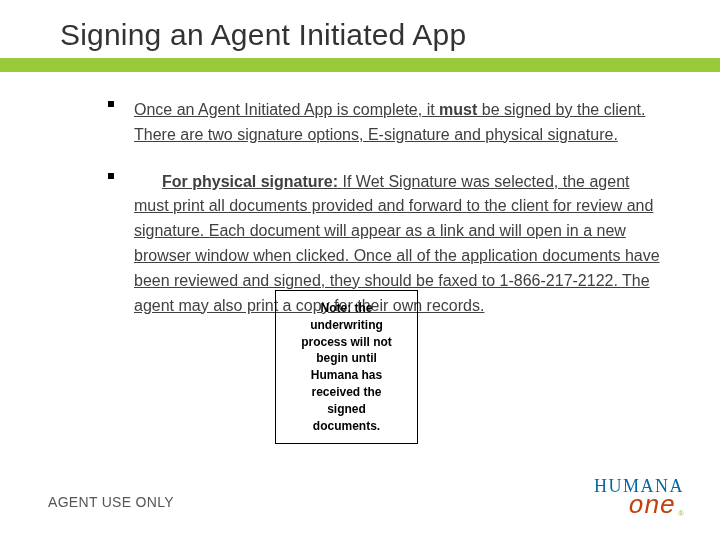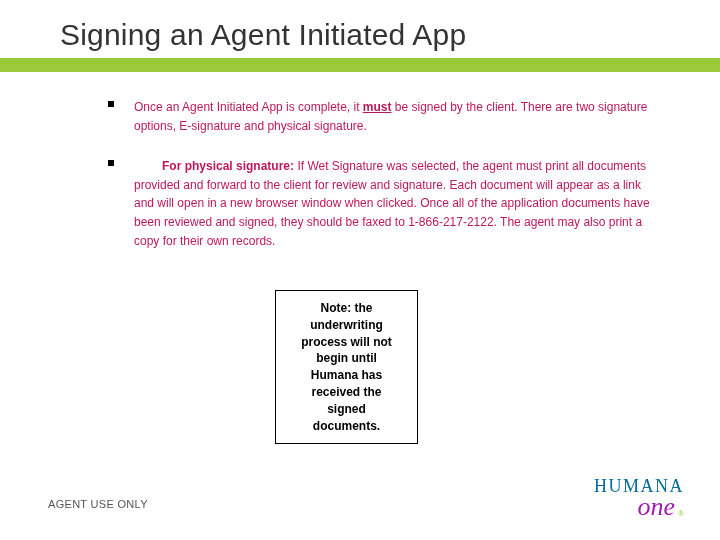--- a/index.html
+++ b/index.html
@@ -1,30 +1,30 @@
 <!DOCTYPE html>
 <html><head>
 <meta charset="utf-8">
 <style>
   * { box-sizing: border-box; margin: 0; padding: 0; }
   html, body { width: 720px; height: 540px; background: #fff; font-family: Arial, Helvetica, sans-serif; }
   .slide { position: relative; width: 720px; height: 540px; overflow: hidden; }
   .title { position: absolute; left: 60px; top: 18px; font-size: 30px; color: #333; font-weight: 400; letter-spacing: 0.2px; }
   .green-bar { position: absolute; left: 0; top: 58px; width: 720px; height: 14px; background: #9ac93a; }
   .bullets { position: absolute; left: 108px; top: 98px; width: 555px; }
-  .bitem { position: relative; padding-left: 26px; margin-bottom: 22px; font-size: 12px; line-height: 1.55; color: #be185d; }
+  .bitem { position: relative; padding-left: 26px; margin-bottom: 22px; font-size: 16px; line-height: 1.55; color: #404040; text-decoration: underline; }
   .bitem .sq { position: absolute; left: 0; top: 3px; width: 6px; height: 6px; background: #000; }
   .emph-must { font-weight: 700; text-decoration: underline; }
   .b2-lead { font-weight: 700; margin-left: 28px; }
   .note-box { position: absolute; left: 275px; top: 290px; width: 143px; border: 1.5px solid #000; padding: 9px 22px; font-size: 12px; font-weight: 700; text-align: center; line-height: 1.4; }
-  .footer { position: absolute; left: 48px; bottom: 30px; font-size: 11px; color: #555; letter-spacing: 0.3px; }
+  .footer { position: absolute; left: 48px; bottom: 30px; font-size: 14px; color: #555; letter-spacing: 0.3px; }
   .logo { position: absolute; right: 36px; bottom: 22px; text-align: right; }
   .logo .humana { font-family: "Times New Roman", Georgia, serif; font-size: 18px; letter-spacing: 1.5px; color: #0369a1; }
   .logo .one-wrap { display: flex; align-items: flex-end; justify-content: flex-end; gap: 3px; margin-top: -2px; }
-  .logo .one { font-family: Liberation Serif, serif; font-size: 26px; font-style: italic; color: #a21caf; font-weight: 500; line-height: 0.9; }
+  .logo .one { font-family: Liberation Mono, monospace; font-size: 26px; font-style: italic; color: #c2410c; font-weight: 500; line-height: 0.9; }
   .logo .reg { font-size: 8px; color: #9ac93a; vertical-align: top; }
 </style>
 </head>
 <body>
 
 <div class="slide">
   <div class="title">Signing an Agent Initiated App</div>
   <div class="green-bar"></div>
 
   <div class="bullets">

